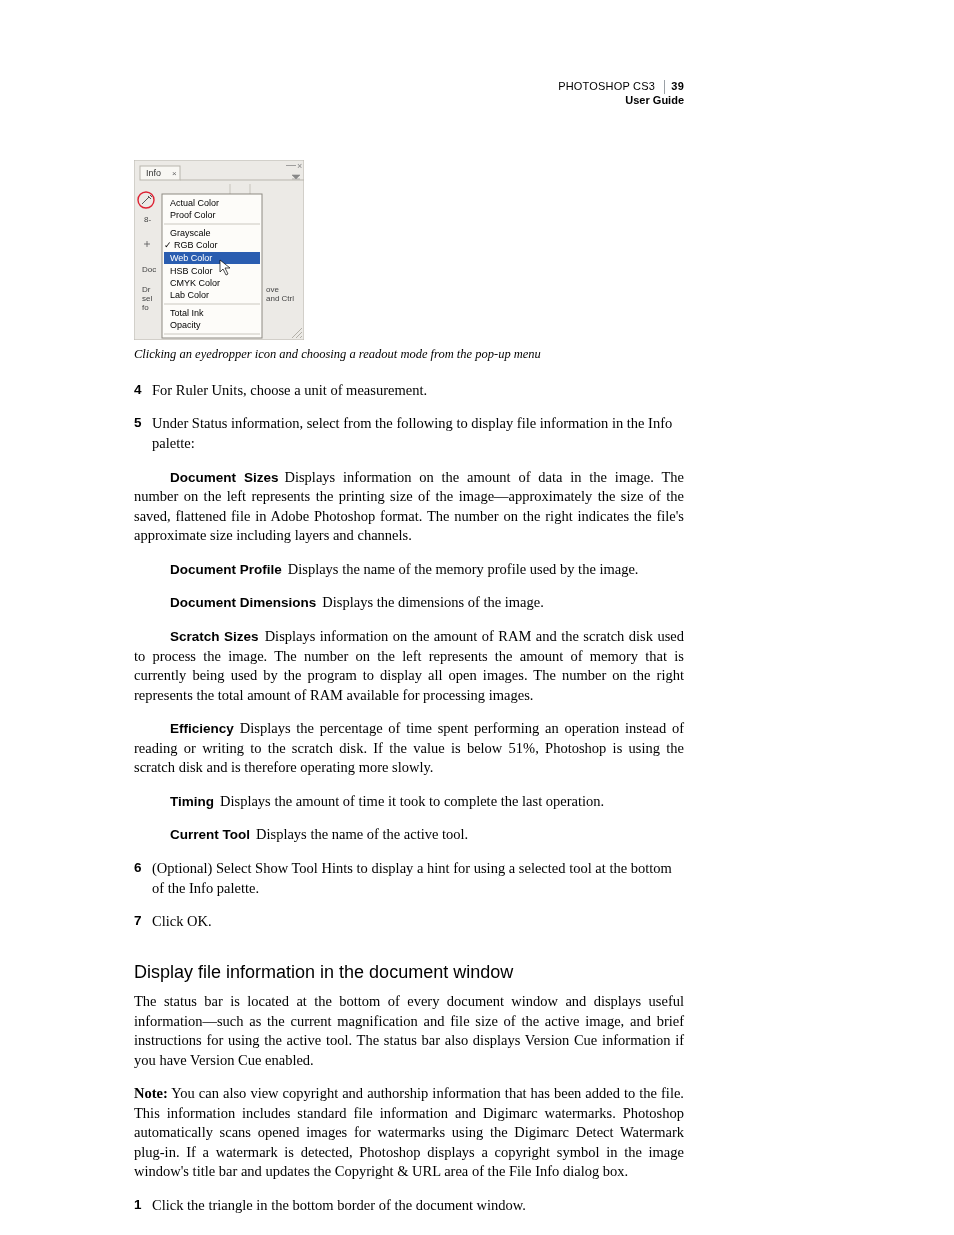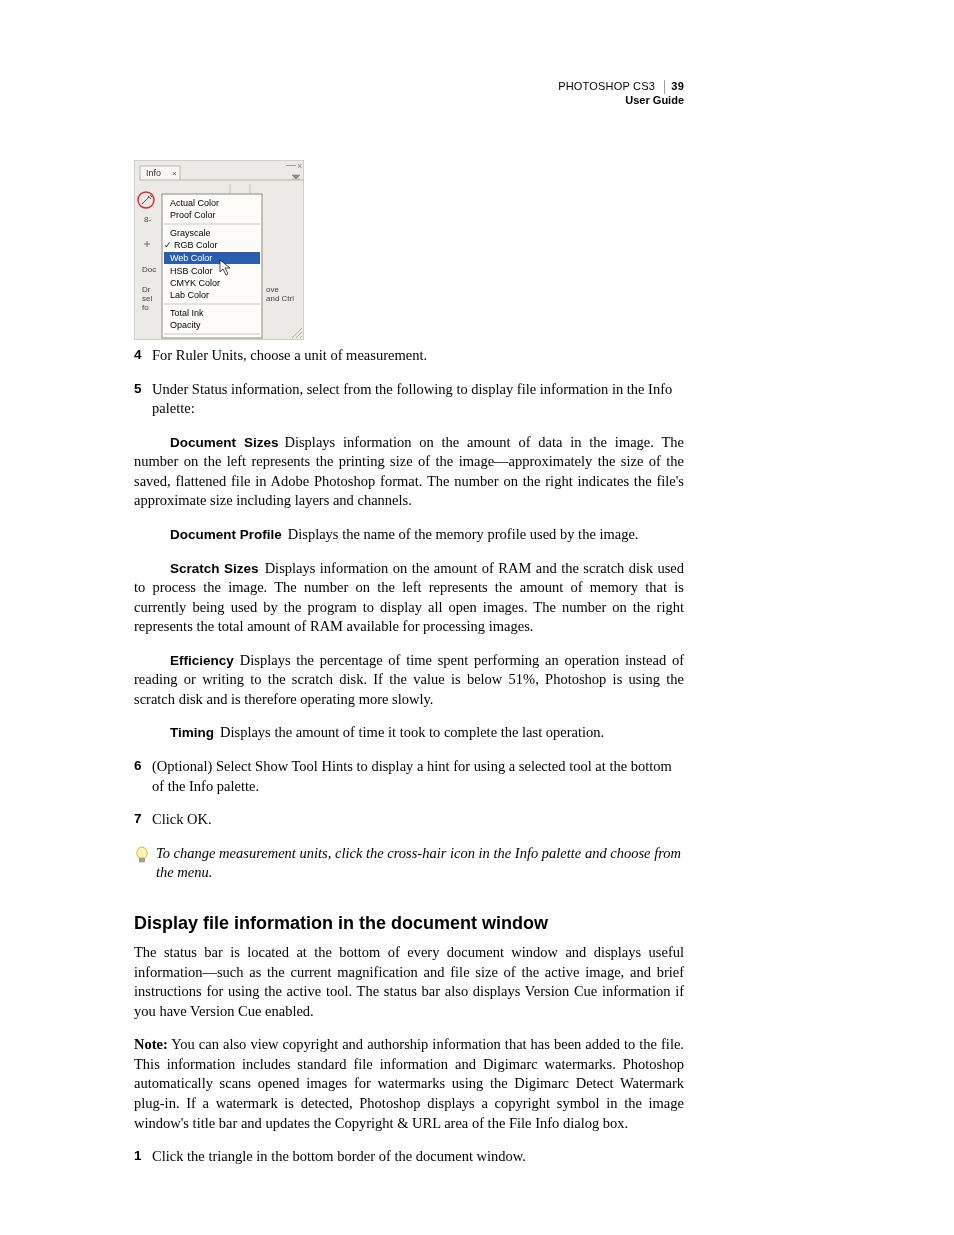--- a/index.html
+++ b/index.html
@@ -68,21 +68,21 @@
   }
   .tip {
     display: flex;
     align-items: flex-start;
     margin: 2px 0 24px 0;
   }
   .tip-icon { flex: 0 0 22px; margin-top: 2px; }
   .tip-text { font-style: italic; flex: 1; }
   h2.section {
     font-family: "Myriad Pro", "Helvetica Neue", Arial, sans-serif;
-    font-weight: 700;
+    font-weight: 400;
     font-size: 18px;
     margin: 28px 0 8px 0;
   }
   p.body {
     margin: 0 0 14px 0;
     text-align: justify;
   }
   p.note {
     margin: 0 0 14px 0;
     text-align: justify;
@@ -161,73 +161,70 @@
         <text x="132" y="141" font-size="8" fill="#444">and Ctrl</text>
 
         <g stroke="#b3b0a8" stroke-width="1">
           <line x1="158" y1="178" x2="168" y2="168"></line>
           <line x1="162" y1="178" x2="168" y2="172"></line>
           <line x1="166" y1="178" x2="168" y2="176"></line>
         </g>
       </svg>
     </div>
 
+    <p class="caption">Clicking an eyedropper icon and choosing a readout mode from the pop-up menu</p>
 
     <div class="ol-row">
       <div class="ol-num">4</div>
       <div class="ol-body">For Ruler Units, choose a unit of measurement.</div>
     </div>
 
     <div class="ol-row">
       <div class="ol-num">5</div>
       <div class="ol-body">Under Status information, select from the following to display file information in the Info palette:</div>
     </div>
 
     <p class="defn">
       <span class="term">Document Sizes</span><span class="sp">Displays information on the amount of data in the image. The number on the left represents the printing size of the image—approximately the size of the saved, flattened file in Adobe Photoshop format. The number on the right indicates the file's approximate size including layers and channels.</span>
     </p>
 
     <p class="defn">
       <span class="term">Document Profile</span><span class="sp">Displays the name of the memory profile used by the image.</span>
     </p>
 
+    <p class="defn">
+      <span class="term">Document Dimensions</span><span class="sp">Displays the dimensions of the image.</span>
+    </p>
 
     <p class="defn">
       <span class="term">Scratch Sizes</span><span class="sp">Displays information on the amount of RAM and the scratch disk used to process the image. The number on the left represents the amount of memory that is currently being used by the program to display all open images. The number on the right represents the total amount of RAM available for processing images.</span>
     </p>
 
     <p class="defn">
       <span class="term">Efficiency</span><span class="sp">Displays the percentage of time spent performing an operation instead of reading or writing to the scratch disk. If the value is below 51%, Photoshop is using the scratch disk and is therefore operating more slowly.</span>
     </p>
 
     <p class="defn">
       <span class="term">Timing</span><span class="sp">Displays the amount of time it took to complete the last operation.</span>
     </p>
 
+    <p class="defn">
+      <span class="term">Current Tool</span><span class="sp">Displays the name of the active tool.</span>
+    </p>
 
     <div class="ol-row">
       <div class="ol-num">6</div>
       <div class="ol-body">(Optional) Select Show Tool Hints to display a hint for using a selected tool at the bottom of the Info palette.</div>
     </div>
 
     <div class="ol-row">
       <div class="ol-num">7</div>
       <div class="ol-body">Click OK.</div>
     </div>
 
-    <div class="tip">
-      <div class="tip-icon">
-        <svg width="16" height="20" viewBox="0 0 16 20">
-          <ellipse cx="8" cy="7" rx="5.2" ry="6" fill="#fff3b0" stroke="#c9a63a" stroke-width="0.8"></ellipse>
-          <rect x="5.5" y="12" width="5" height="4" fill="#b8b09a" stroke="#8a8268" stroke-width="0.6"></rect>
-          <line x1="5.5" y1="14" x2="10.5" y2="14" stroke="#8a8268" stroke-width="0.6"></line>
-        </svg>
-      </div>
-      <div class="tip-text">To change measurement units, click the cross-hair icon in the Info palette and choose from the menu.</div>
-    </div>
 
     <h2 class="section">Display file information in the document window</h2>
 
     <p class="body">The status bar is located at the bottom of every document window and displays useful information—such as the current magnification and file size of the active image, and brief instructions for using the active tool. The status bar also displays Version Cue information if you have Version Cue enabled.</p>
 
     <p class="note">
       <span class="note-label">Note:</span>
       <span>You can also view copyright and authorship information that has been added to the file. This information includes standard file information and Digimarc watermarks. Photoshop automatically scans opened images for watermarks using the Digimarc Detect Watermark plug-in. If a watermark is detected, Photoshop displays a copyright symbol in the image window's title bar and updates the Copyright &amp; URL area of the File Info dialog box.</span>
     </p>
 

